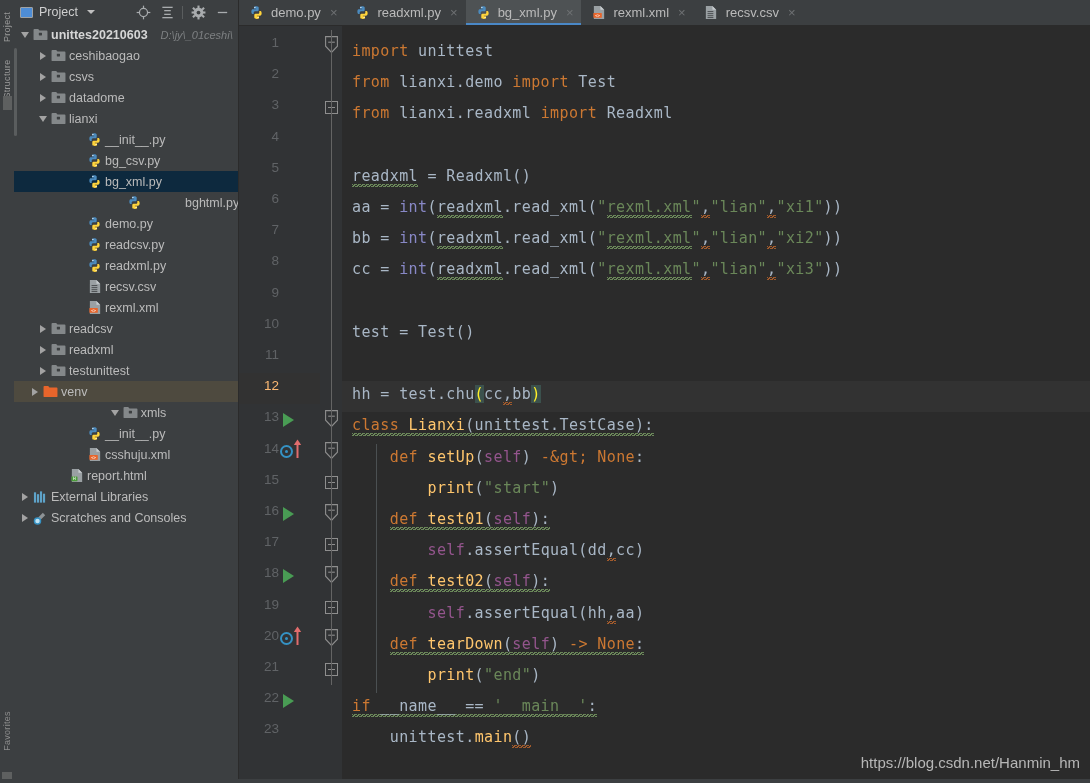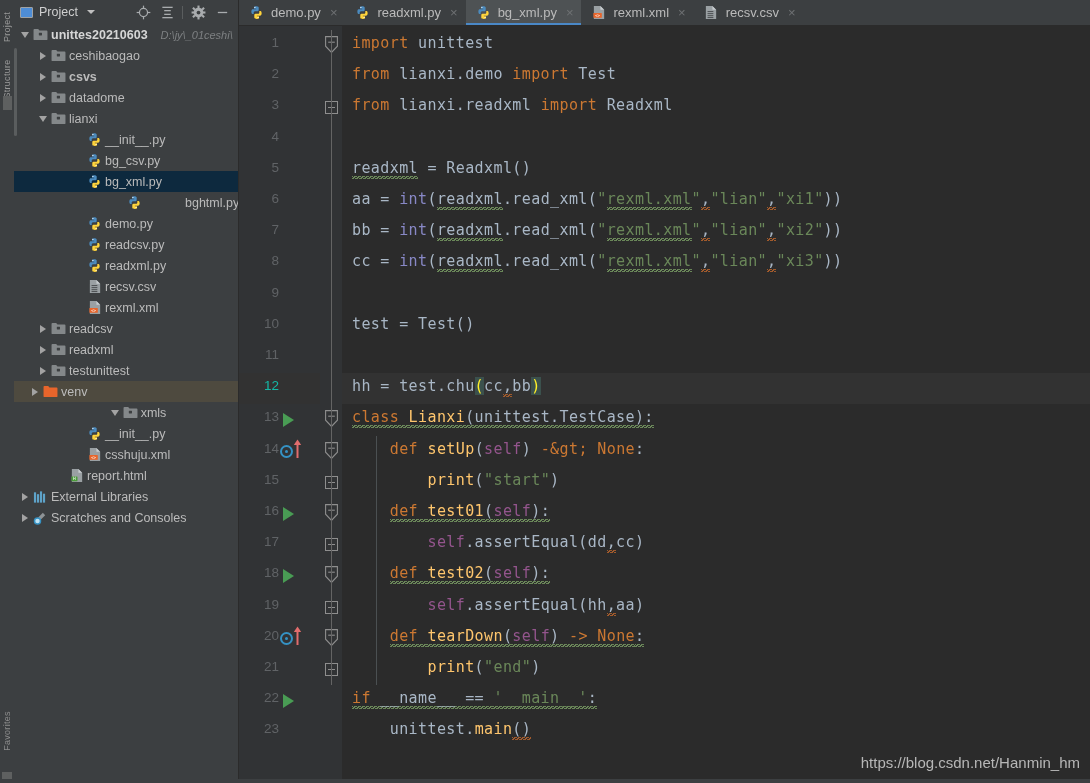--- a/index.html
+++ b/index.html
@@ -112,27 +112,27 @@
     position:absolute;left:239px;top:26px;width:851px;height:757px;
     background:#2B2B2B;overflow:hidden;
   }
   .gutter{
     position:absolute;left:0;top:0;width:81px;height:757px;background:#313335;
   }
   .folds{
     position:absolute;left:81px;top:0;width:22px;height:757px;background:#313335;
   }
   .codearea{
-    position:absolute;left:103px;top:0;right:0;height:617px;background:#2B2B2B;text-align:center;
+    position:absolute;left:103px;top:8px;right:0;height:617px;background:#2B2B2B;text-align:center;
   }
   .lnum{
     position:absolute;width:30px;text-align:right;
     font-family:"Liberation Sans", sans-serif;font-size:13.5px;color:#606366;
   }
-  .lnum.cur{color:#14b8a6;}
+  .lnum.cur{color:#fdba74;}
   .code{
     position:absolute;left:10px;white-space:pre;
     font-family:"DejaVu Sans Mono", monospace;font-size:15px;letter-spacing:0.4px;
   }
   .kw{color:#CC7832;}
   .txt{color:#A9B7C6;}
   .fn{color:#FFC66D;}
   .str{color:#6A8759;}
   .bi{color:#8888C6;}
   .selfk{color:#94558D;}
@@ -272,21 +272,21 @@
             <i class="r"></i>
           </span>
           <span class="ficon">
             <svg width="15" height="13" viewBox="0 0 16 14">
               <path d="M0.5 2.2a1 1 0 0 1 1-1h4l1.4 1.6H14.5a1 1 0 0 1 1 1v8.2a1 1 0 0 1-1 1H1.5a1 1 0 0 1-1-1z" fill="#84888A"></path>
               <rect x="6.2" y="5" width="3.4" height="3" rx="0.5" fill="#3C3F41"></rect>
             </svg>
           </span>
           <span class="lbl">ceshibaogao</span>
         </div>
-        <div class="row" style="padding-left: 22px; font-weight: bold;">
+        <div class="row" style="padding-left: 22px;">
           <span class="arrow">
             <i class="r"></i>
           </span>
           <span class="ficon">
             <svg width="15" height="13" viewBox="0 0 16 14">
               <path d="M0.5 2.2a1 1 0 0 1 1-1h4l1.4 1.6H14.5a1 1 0 0 1 1 1v8.2a1 1 0 0 1-1 1H1.5a1 1 0 0 1-1-1z" fill="#84888A"></path>
               <rect x="6.2" y="5" width="3.4" height="3" rx="0.5" fill="#3C3F41"></rect>
             </svg>
           </span>
           <span class="lbl">csvs</span>

